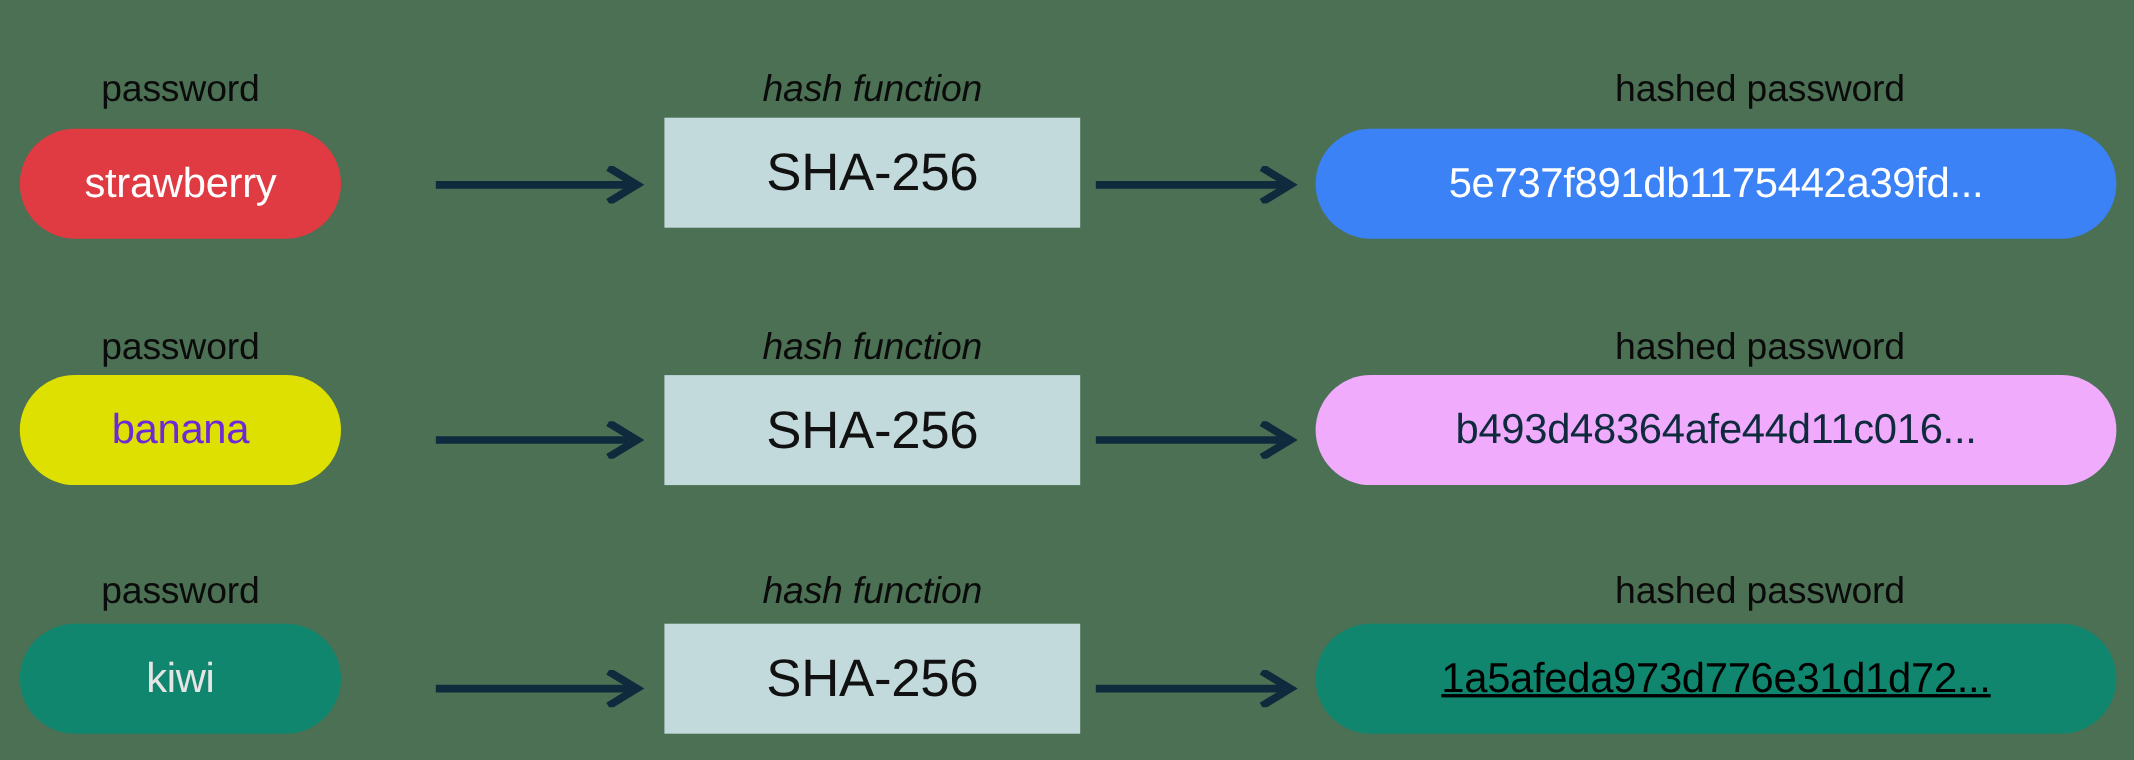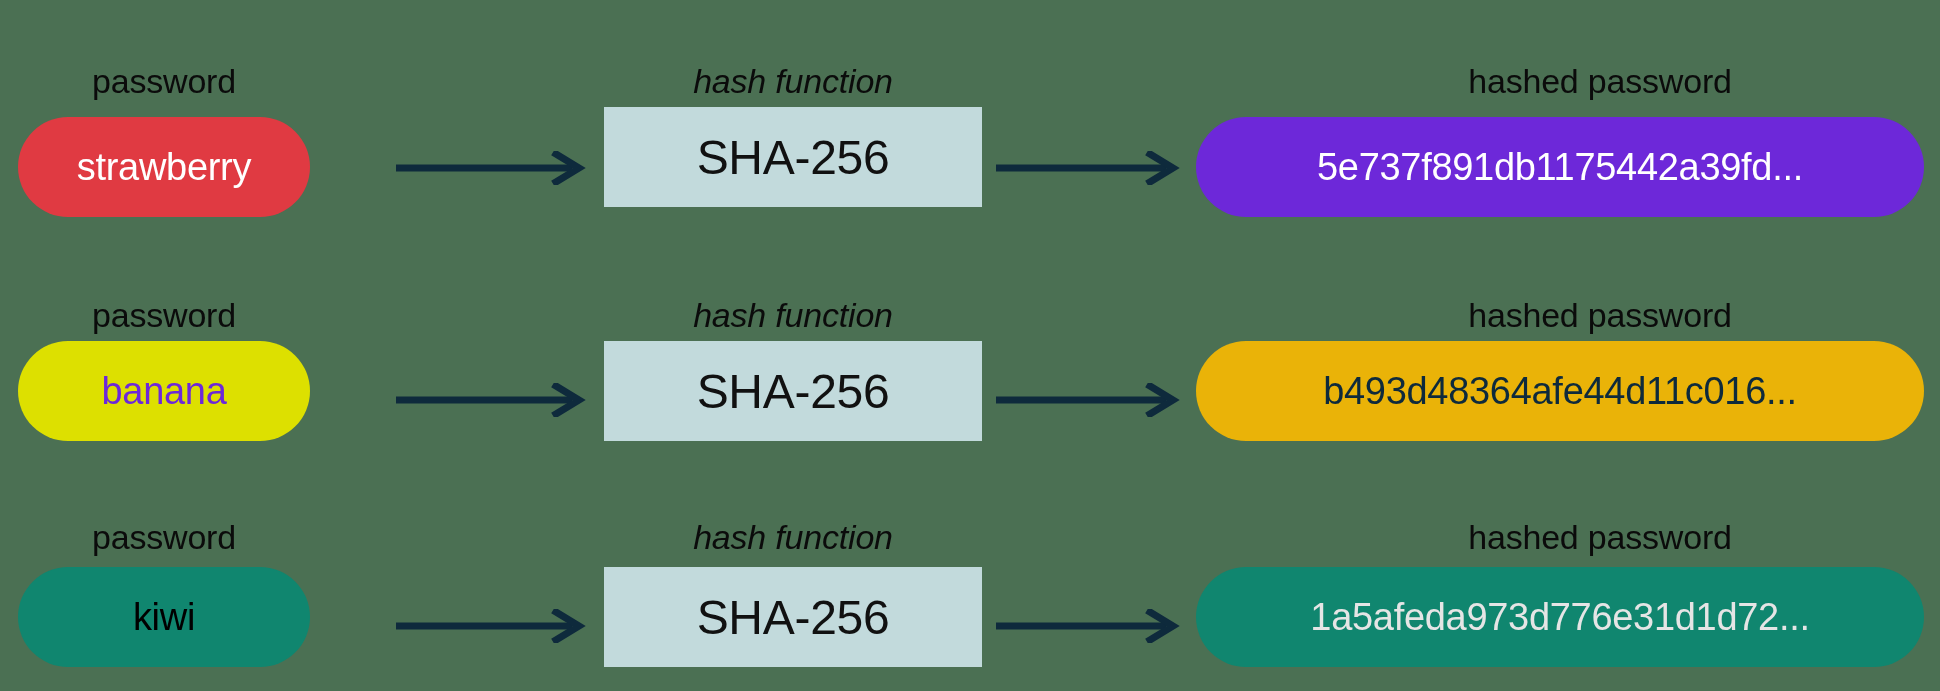--- a/index.html
+++ b/index.html
@@ -129,21 +129,21 @@
     <div class="fnbox" style="background: rgb(194, 218, 220); color: rgb(17, 17, 17);">SHA-256</div>
 
     <div class="arrow a2">
       <svg width="186" height="34" viewBox="0 0 186 34">
         <line x1="0" y1="17" x2="170" y2="17" stroke="#0e2a3c" stroke-width="7"></line>
         <polyline points="154,3 177,17 154,31" fill="none" stroke="#0e2a3c" stroke-width="7" stroke-linecap="square" stroke-linejoin="miter"></polyline>
       </svg>
     </div>
 
     <div class="caption c-output" style="color: rgb(11, 11, 11);">hashed password</div>
-    <div class="pill pill-output" style="background: #6d28d9; color: rgb(255, 255, 255);">5e737f891db1175442a39fd...</div>
+    <div class="pill pill-output" style="background: #3b82f6; color: rgb(255, 255, 255);">5e737f891db1175442a39fd...</div>
   </div>
 
   <div class="row row-1">
     <div class="caption c-input" style="color: rgb(11, 11, 11);">password</div>
     <div class="pill pill-input" style="background: rgb(221, 224, 0); color: #6d28d9;">banana</div>
 
     <div class="arrow a1">
       <svg width="192" height="34" viewBox="0 0 192 34">
         <line x1="0" y1="17" x2="176" y2="17" stroke="#0e2a3c" stroke-width="7"></line>
         <polyline points="160,3 183,17 160,31" fill="none" stroke="#0e2a3c" stroke-width="7" stroke-linecap="square" stroke-linejoin="miter"></polyline>
@@ -154,41 +154,41 @@
     <div class="fnbox" style="background: rgb(194, 218, 220); color: rgb(17, 17, 17);">SHA-256</div>
 
     <div class="arrow a2">
       <svg width="186" height="34" viewBox="0 0 186 34">
         <line x1="0" y1="17" x2="170" y2="17" stroke="#0e2a3c" stroke-width="7"></line>
         <polyline points="154,3 177,17 154,31" fill="none" stroke="#0e2a3c" stroke-width="7" stroke-linecap="square" stroke-linejoin="miter"></polyline>
       </svg>
     </div>
 
     <div class="caption c-output" style="color: rgb(11, 11, 11);">hashed password</div>
-    <div class="pill pill-output" style="background: #eab308; color: rgb(14, 42, 60);">b493d48364afe44d11c016...</div>
+    <div class="pill pill-output" style="background: #f0abfc; color: rgb(14, 42, 60);">b493d48364afe44d11c016...</div>
   </div>
 
   <div class="row row-2">
     <div class="caption c-input" style="color: rgb(11, 11, 11);">password</div>
-    <div class="pill pill-input" style="background: rgb(16, 134, 111); color: #000000;">kiwi</div>
+    <div class="pill pill-input" style="background: rgb(16, 134, 111); color: #e5e5e5;">kiwi</div>
 
     <div class="arrow a1">
       <svg width="192" height="34" viewBox="0 0 192 34">
         <line x1="0" y1="17" x2="176" y2="17" stroke="#0e2a3c" stroke-width="7"></line>
         <polyline points="160,3 183,17 160,31" fill="none" stroke="#0e2a3c" stroke-width="7" stroke-linecap="square" stroke-linejoin="miter"></polyline>
       </svg>
     </div>
 
     <div class="caption c-fn" style="color: rgb(11, 11, 11);">hash function</div>
     <div class="fnbox" style="background: rgb(194, 218, 220); color: rgb(17, 17, 17);">SHA-256</div>
 
     <div class="arrow a2">
       <svg width="186" height="34" viewBox="0 0 186 34">
         <line x1="0" y1="17" x2="170" y2="17" stroke="#0e2a3c" stroke-width="7"></line>
         <polyline points="154,3 177,17 154,31" fill="none" stroke="#0e2a3c" stroke-width="7" stroke-linecap="square" stroke-linejoin="miter"></polyline>
       </svg>
     </div>
 
     <div class="caption c-output" style="color: rgb(11, 11, 11);">hashed password</div>
-    <div class="pill pill-output" style="background: rgb(16, 134, 111); color: #e5e5e5;">1a5afeda973d776e31d1d72...</div>
+    <div class="pill pill-output" style="background: rgb(16, 134, 111); color: #000000; text-decoration: underline;">1a5afeda973d776e31d1d72...</div>
   </div>
 
 </div>
 
 </body></html>

